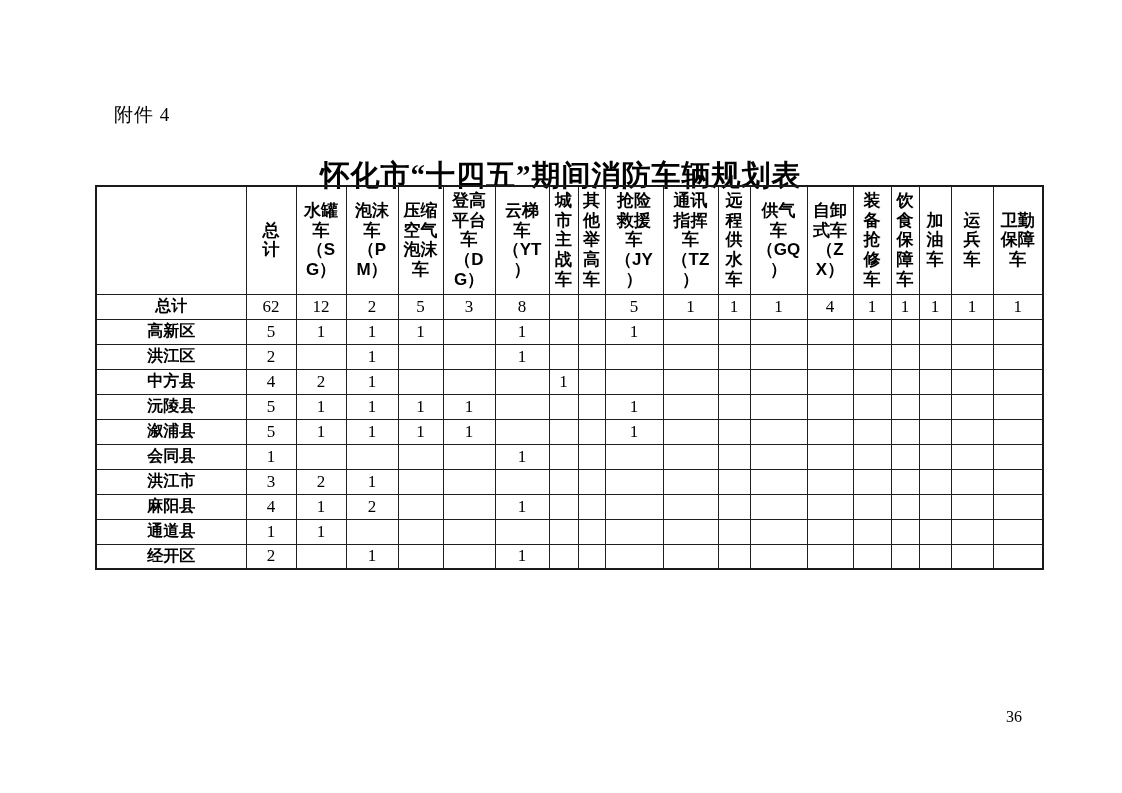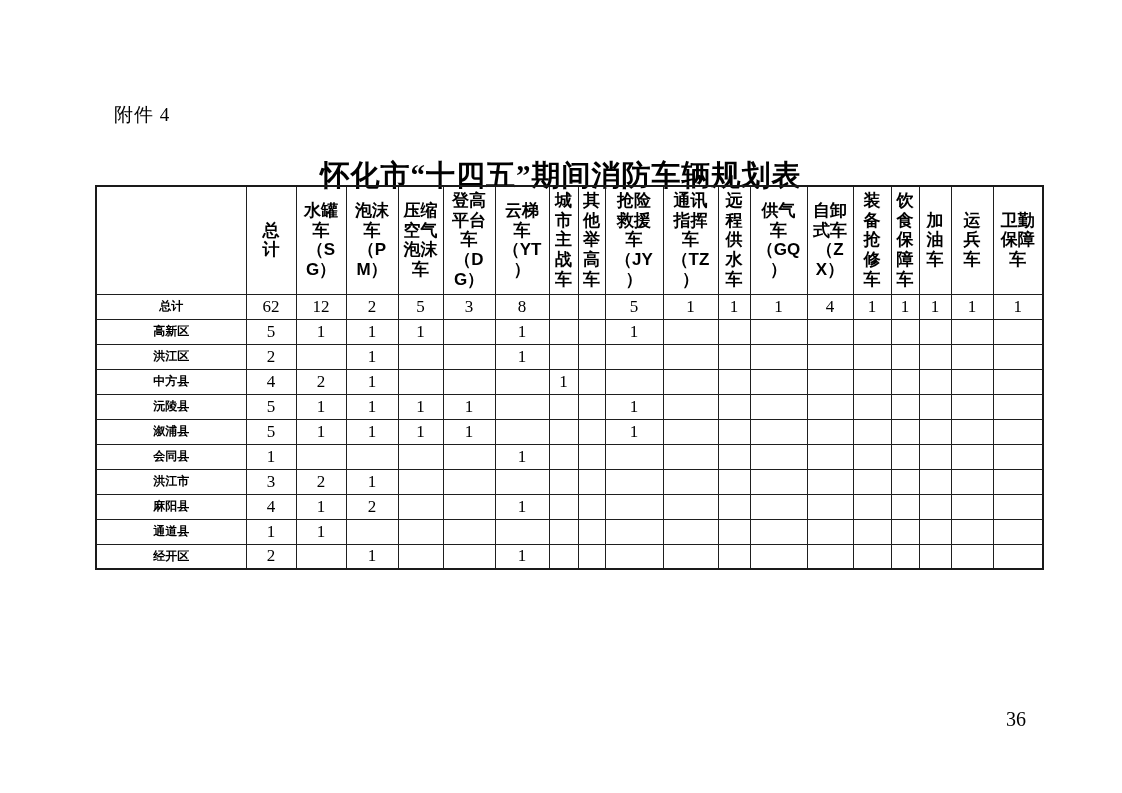--- a/index.html
+++ b/index.html
@@ -49,32 +49,32 @@
     height: 108px;
     font-family: "Liberation Sans", "DejaVu Sans", sans-serif;
     font-weight: 700;
     font-size: 17px;
     line-height: 1.15;
     white-space: pre-line;
   }
   tbody th {
     font-family: Liberation Sans, sans-serif;
     font-weight: 700;
-    font-size: 12px;
+    font-size: 16px;
     height: 25px;
   }
   tbody td {
     font-size: 17px;
     height: 25px;
     font-family: "Liberation Serif", "DejaVu Serif", serif;
   }
   .page-number {
     position: absolute;
     left: 1006px; top: 708px;
-    font-size: 20px;
+    font-size: 16px;
   }
 </style>
 </head>
 <body>
 
 <div class="attachment-label">附件 4</div>
 
 <div class="page-title">怀化市“十四五”期间消防车辆规划表</div>
 
 <div class="table-wrap">

